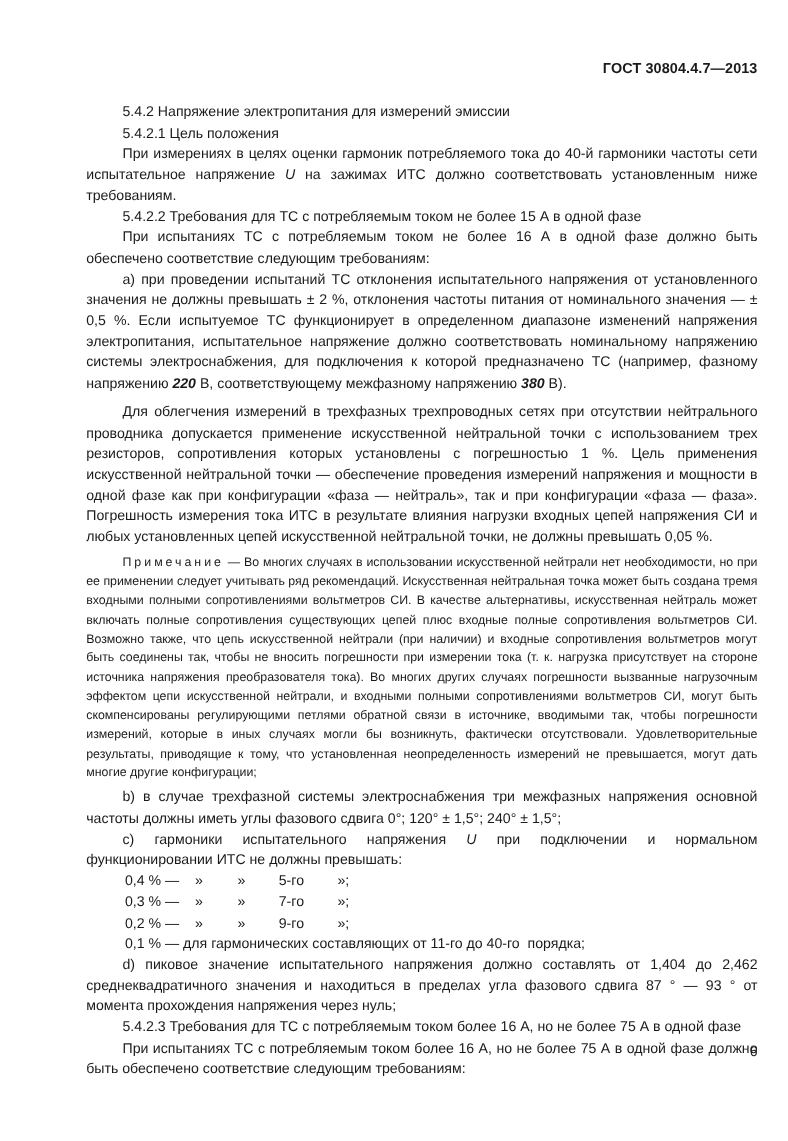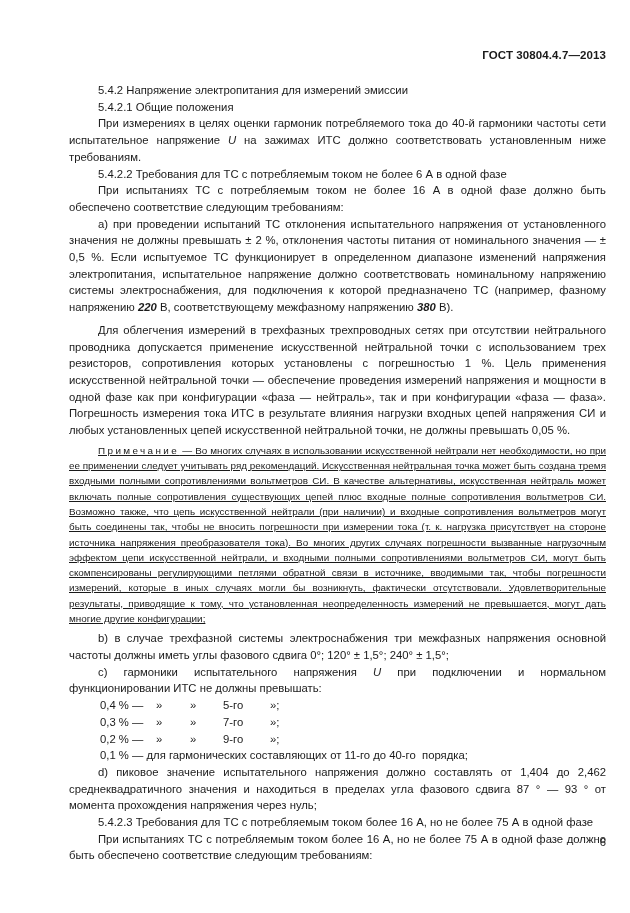--- a/index.html
+++ b/index.html
@@ -1,44 +1,44 @@
 <!DOCTYPE html>
 <html><head>
 <meta charset="utf-8">
 <style>
   html, body { margin: 0; padding: 0; background: #ffffff; }
   body { width: 630px; height: 913px; position: relative; overflow: hidden; color: #1a1a1a; }
   .page { position: absolute; left: 0; top: 0; width: 630px; height: 888px; margin-left: 23px; }
   .header { position: absolute; top: 49px; right: 47px; font-family: "Liberation Sans", sans-serif; font-weight: bold; font-size: 11.5px; letter-spacing: 0.1px; }
   .content { position: absolute; left: 46px; top: 82px; width: 537px; font-family: "Liberation Sans", sans-serif; font-size: 11.3px; line-height: 16.7px; }
   .p { margin: 0; text-align: justify; text-indent: 29px; }
-  .note { margin: 4px 0 4px 0; font-size: 9.9px; line-height: 15.3px; text-align: justify; text-indent: 29px; text-decoration: underline; }
+  .note { margin: 4px 0 4px 0; font-size: 9.9px; line-height: 15.3px; text-align: justify; text-indent: 29px; }
   .note .spaced { letter-spacing: 2.4px; }
   .gap { height: 6px; }
   .list { margin: 0; padding-left: 31px; }
   .hrow { display: flex; height: 16.7px; white-space: pre; }
   .hrow .c1 { width: 56px; }
   .hrow .c2 { width: 34px; }
   .hrow .c3 { width: 33px; }
   .hrow .c4 { width: 47px; }
   .bolditalic { font-weight: bold; font-style: italic; }
   .italic { font-style: italic; }
   .pagenum { position: absolute; top: 836px; right: 47px; font-family: "Liberation Sans", sans-serif; font-size: 11.3px; }
 </style>
 </head>
 <body>
 
 <div class="page">
   <div class="header">ГОСТ 30804.4.7—2013</div>
 
   <div class="content">
     <p class="p">5.4.2 Напряжение электропитания для измерений  эмиссии</p>
-    <p class="p">5.4.2.1 Общие положения</p>
+    <p class="p">5.4.2.1 Цель положения</p>
     <p class="p"><span>При измерениях в целях оценки  гармоник потребляемого тока  до 40-й гармоники частоты сети  испытательное напряжение </span><span class="italic">U</span><span> на зажимах  ИТС  должно соответствовать установленным ниже требованиям.</span></p>
-    <p class="p">5.4.2.2 Требования  для  ТС  с потребляемым током не более 6 А  в одной фазе</p>
+    <p class="p">5.4.2.2 Требования  для  ТС  с потребляемым током не более 15 А  в одной фазе</p>
     <p class="p">При испытаниях  ТС  с потребляемым током не более 16 А в одной фазе должно быть обеспечено соответствие следующим требованиям:</p>
     <p class="p"><span>а) при проведении испытаний ТС  отклонения испытательного напряжения  от установленного значения не должны превышать  ± 2 %,  отклонения  частоты питания от  номинального значения —  ± 0,5 %. Если испытуемое ТС функционирует в определенном  диапазоне изменений  напряжения  электропитания, испытательное напряжение должно соответствовать  номинальному  напряжению  системы электроснабжения,  для  подключения  к которой предназначено ТС  (например,  фазному  напряжению  </span><span class="bolditalic">220</span><span> В,  соответствующему межфазному напряжению </span><span class="bolditalic">380</span><span>  В).</span></p>
     <div class="gap"></div>
     <p class="p">Для  облегчения  измерений в трехфазных трехпроводных сетях при отсутствии нейтрального проводника допускается применение искусственной нейтральной точки с использованием трех резисторов, сопротивления которых установлены с погрешностью 1 %.  Цель применения искусственной  нейтральной точки — обеспечение  проведения измерений  напряжения  и мощности  в одной фазе как при конфигурации  «фаза — нейтраль», так и при конфигурации «фаза — фаза».  Погрешность измерения тока ИТС  в результате  влияния нагрузки входных цепей напряжения СИ и любых установленных цепей искусственной нейтральной точки, не должны превышать  0,05  %.</p>
 
     <p class="note"><span class="spaced">Примечание</span><span> — </span><span>Во многих случаях в использовании искусственной  нейтрали нет необходимости,  но при ее применении следует учитывать   ряд рекомендаций. Искусственная нейтральная точка может быть создана тремя входными полными сопротивлениями вольтметров СИ. В качестве альтернативы,  искусственная нейтраль может  включать  полные  сопротивления  существующих цепей  плюс  входные полные  сопротивления  вольтметров  СИ. Возможно также, что цепь искусственной   нейтрали (при   наличии)  и  входные сопротивления вольтметров могут быть соединены так, чтобы не вносить погрешности при измерении тока (т. к. нагрузка присутствует на стороне источника напряжения преобразователя тока). Во  многих  других случаях погрешности вызванные нагрузочным эффектом цепи искусственной нейтрали, и входными полными сопротивлениями вольтметров СИ,   могут быть  скомпенсированы  регулирующими  петлями  обратной связи в источнике, вводимыми так, чтобы погрешности измерений, которые в иных случаях могли бы возникнуть, фактически отсутствовали.   Удовлетворительные результаты, приводящие к тому, что установленная неопределенность измерений не  превышается,   могут  дать многие другие конфигурации;</span></p>
 
     <p class="p">b) в случае трехфазной системы электроснабжения три межфазных  напряжения  основной частоты должны иметь углы  фазового сдвига 0°; 120° ± 1,5°; 240° ± 1,5°;</p>
     <p class="p"><span>с)  гармоники испытательного напряжения </span><span class="italic">U</span><span> при  подключении и нормальном функционировании  ИТС не должны превышать:</span></p>
 

